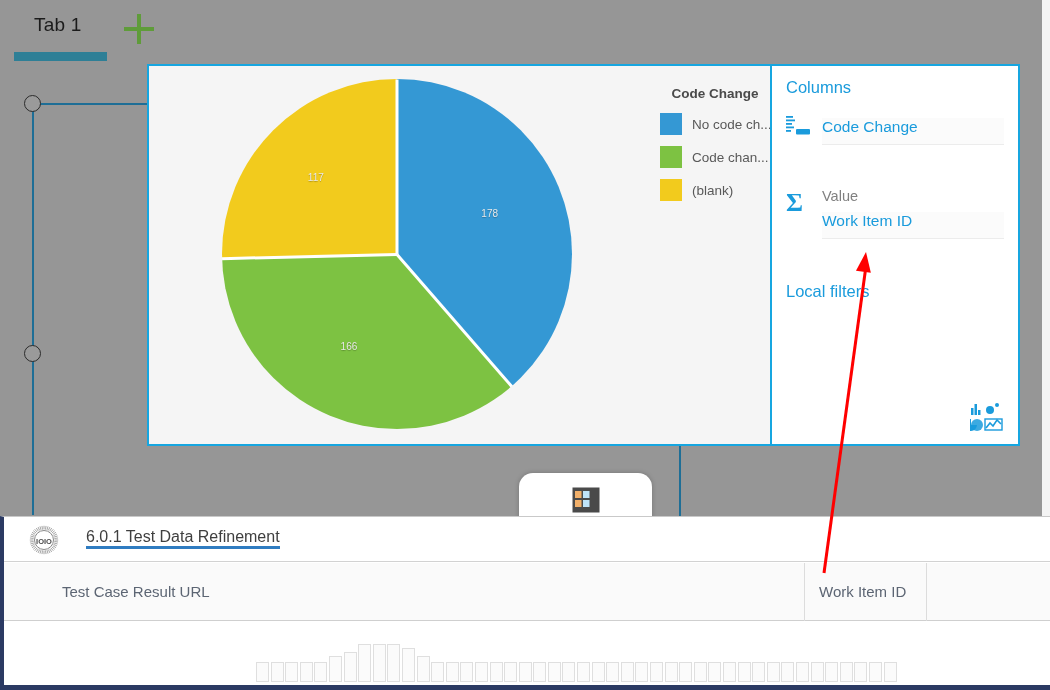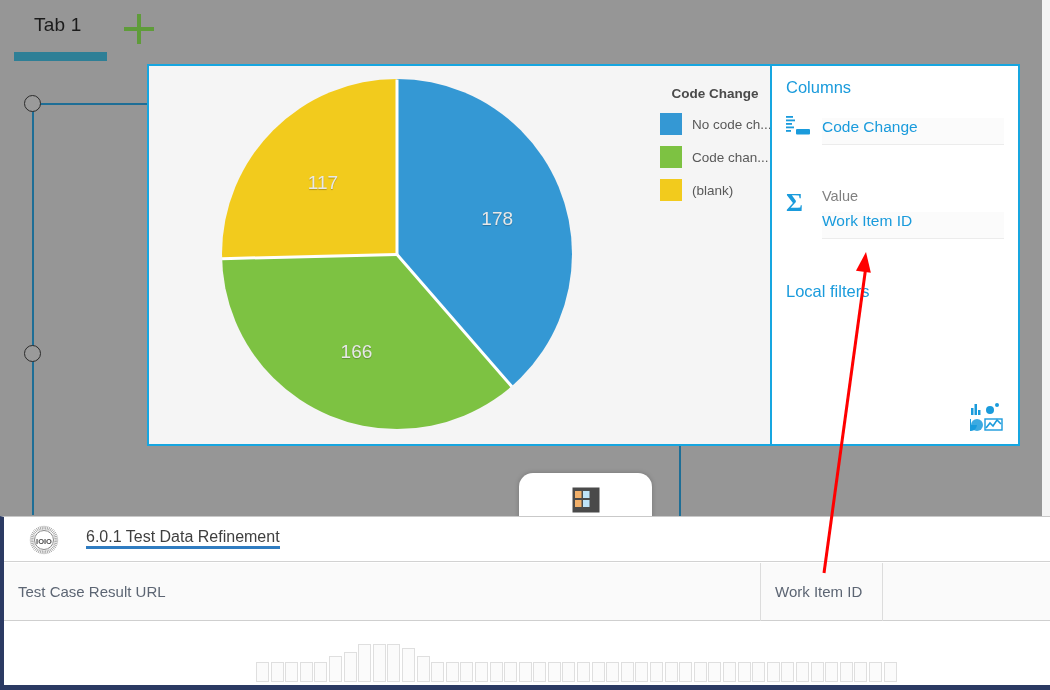--- a/index.html
+++ b/index.html
@@ -57,21 +57,21 @@
     background:#f5f5f5; border:2px solid #16a6e0;
   }
   #chart-area {
     position:absolute; left:0; top:0; width:621px; height:378px;
   }
   #pie {
     position:absolute; left:73px; top:13px; width:350px; height:350px;
     border-radius:50%;
   }
   .pie-label {
-    position:absolute; color:#e8e8e8; font-size:19px;
+    position:absolute; color:#e8e8e8; font-size:10px;
     text-shadow:0 1px 1px rgba(0,0,0,.25);
   }
 
   
   #legend { position:absolute; left:511px; top:20px; width:110px; }
   #legend-title {
     font-size:13.5px; font-weight:bold; color:#4a4a4a;
     text-align:center; margin-bottom:12px; white-space:nowrap;
   }
   .legend-row { display:flex; align-items:center; margin-bottom:11px; }
@@ -138,21 +138,21 @@
     position:absolute; left:18px; top:8px; width:44px; height:30px;
   }
   #grid-title {
     position:absolute; left:82px; top:11px;
     font-size:16px; color:#3f3f3f;
     border-bottom:3px solid #2f7cc1; 
   }
   #grid-header-row {
     position:absolute; left:0; top:46px; width:1046px; height:58px;
     background:#fafafa; border-bottom:1px solid #cfcfcf;
-    display:flex; align-items:center;
+    display:flex; align-items:center;padding-left:44px;
   }
   .grid-col {
     height:58px; display:flex; align-items:center;
     padding-left:14px; font-size:15px; color:#5c6573;
     border-right:1px solid #dcdcdc; cursor:pointer;
     overflow:hidden; white-space:nowrap;
   }
   #grid-body { position:absolute; left:0; top:105px; width:1046px; height:64px; }
   #tofu-row {
     position:absolute; left:252px; top:20px;

